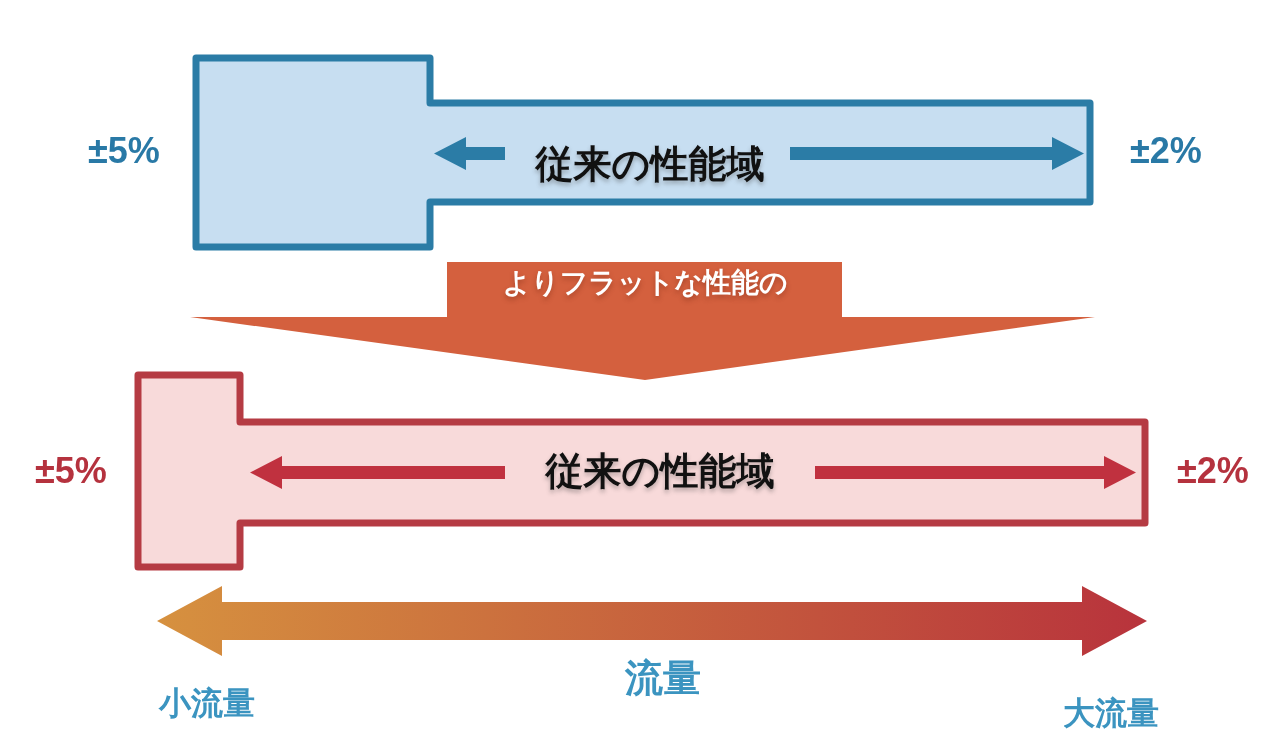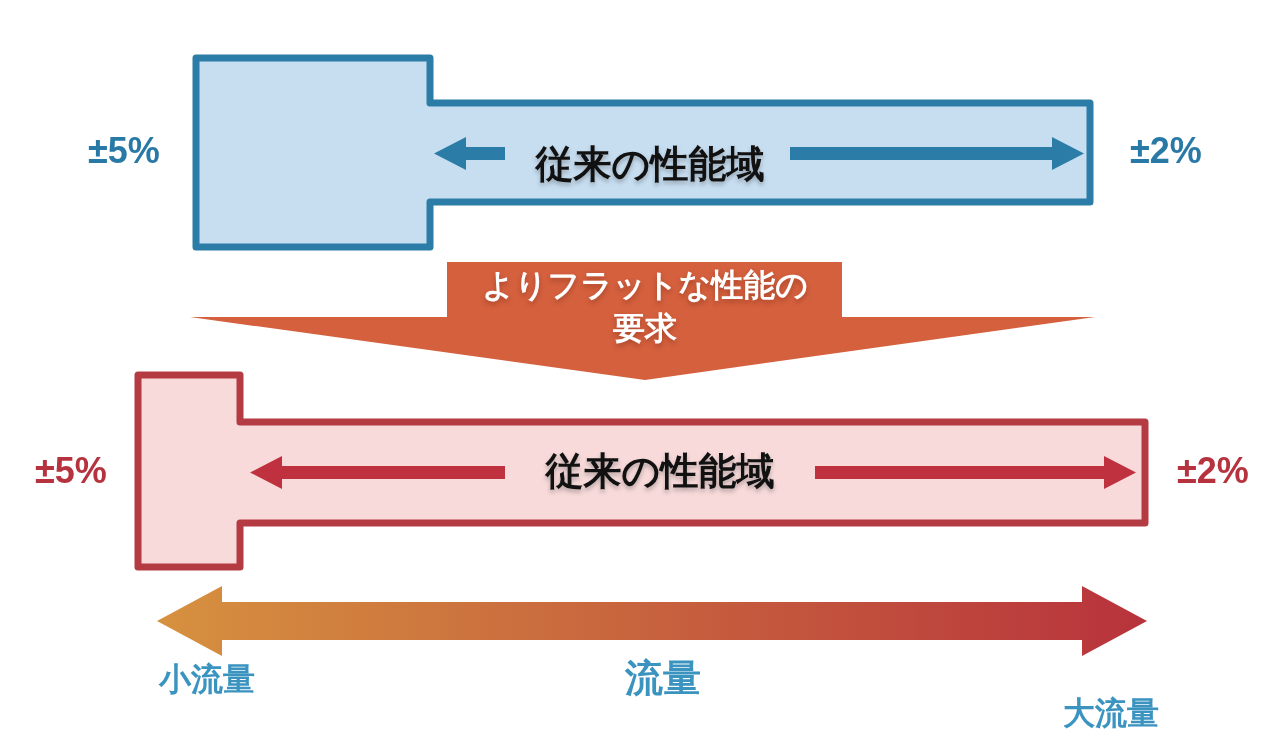--- a/index.html
+++ b/index.html
@@ -20,21 +20,21 @@
   .red-arrow{fill:#c0313f;}
 
   .label{position:absolute;font-weight:bold;line-height:1.1;white-space:nowrap;}
   .center{text-align:center;}
 
   .tol-blue{color:#2979a6;font-size:36px;}
   .tol-red{color:#b5323e;font-size:36px;}
   .band-label{color:#111111;font-size:38px;text-shadow:0 3px 4px rgba(60,60,60,0.35);}
   .banner-text{
     position:absolute;left:340px;top:264px;width:610px;
-    color:#ffffff;font-size:32px;font-weight:bold;text-align:center;
+    color:#ffffff;font-size:28px;font-weight:bold;text-align:center;
     line-height:1.34;text-shadow:0 3px 5px rgba(120,40,20,0.45);
   }
   .flow-label{color:#3b94c0;font-size:32px;}
   .flow-center{color:#3b94c0;font-size:38px;}
 </style>
 </head>
 <body>
 
 <div class="stage">
 
@@ -60,27 +60,26 @@
   </svg>
 
   <div class="label tol-blue center" style="left:74px;top:131px;width:100px;">±5%</div>
 
   <div class="label band-label center" style="left:460px;top:144px;width:380px;">従来の性能域</div>
 
   <div class="label tol-blue center" style="left:1116px;top:131px;width:100px;">±2%</div>
 
   <div class="banner-text">
     <div>よりフラットな性能の</div>
-    <div>要求</div>
   </div>
 
   <div class="label tol-red center" style="left:21px;top:451px;width:100px;">±5%</div>
 
   <div class="label band-label center" style="left:470px;top:451px;width:380px;">従来の性能域</div>
 
   <div class="label tol-red center" style="left:1163px;top:451px;width:100px;">±2%</div>
 
-  <div class="label flow-label center" style="left:147px;top:662px;width:120px;">小流量</div>
+  <div class="label flow-label center" style="left:147px;top:686px;width:120px;">小流量</div>
 
   <div class="label flow-center center" style="left:583px;top:658px;width:160px;">流量</div>
 
   <div class="label flow-label center" style="left:1051px;top:696px;width:120px;">大流量</div>
 </div>
 
 </body></html>

